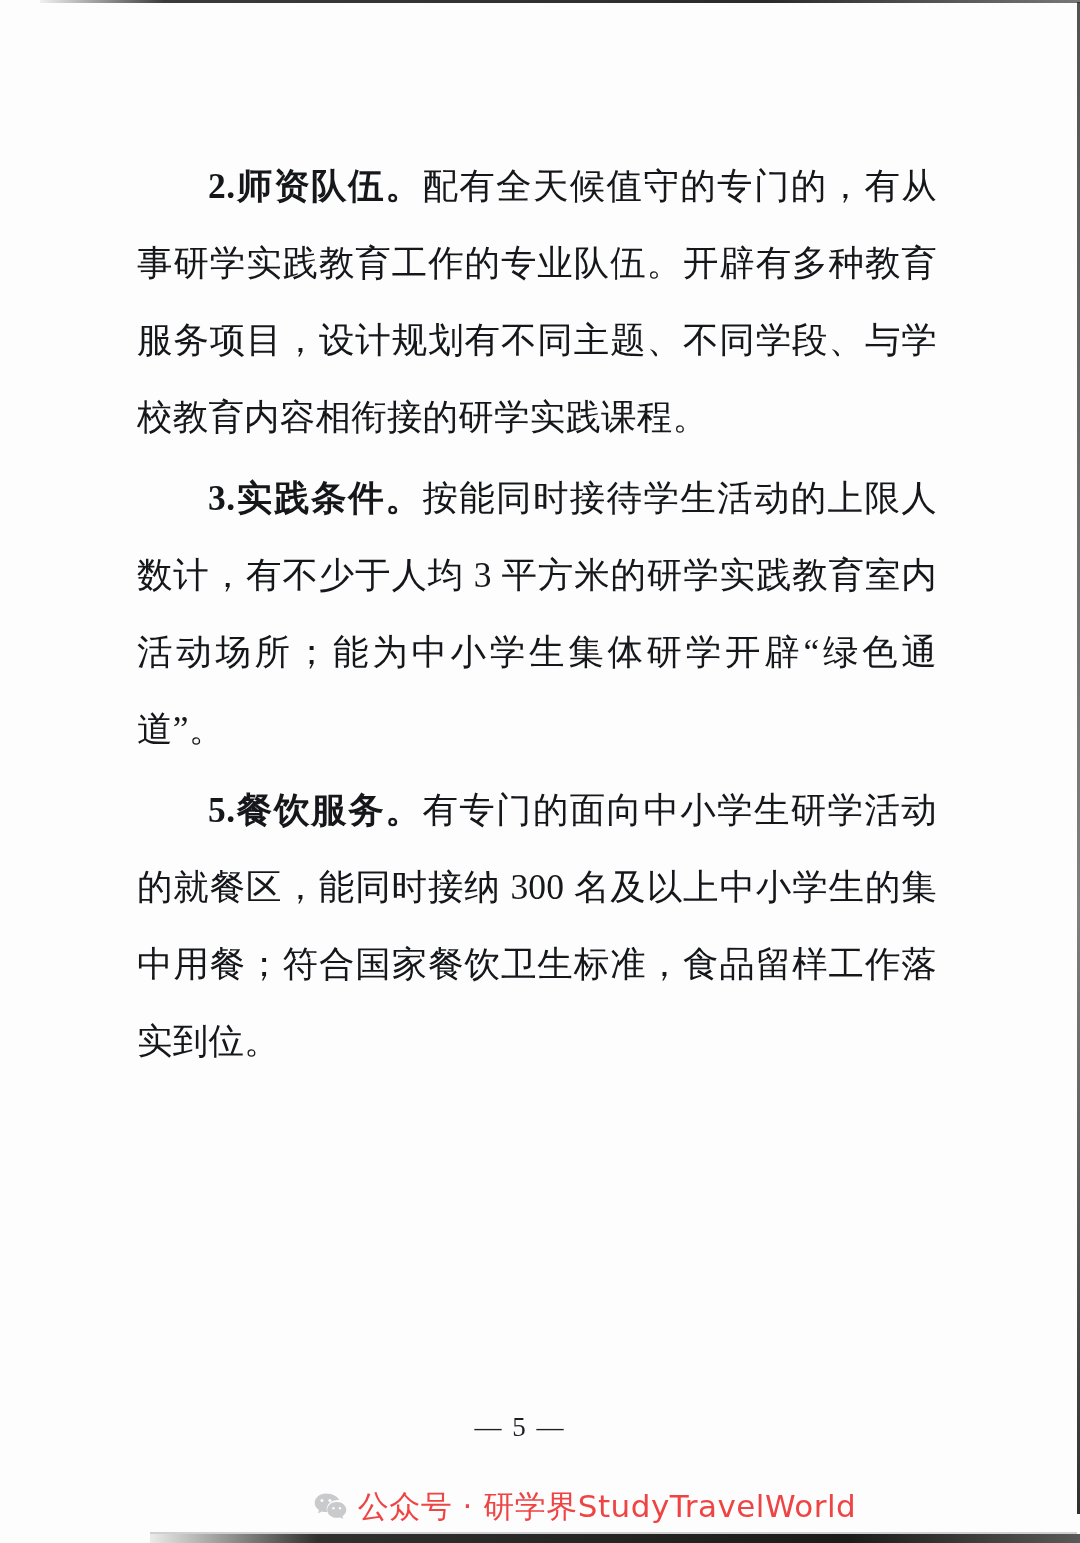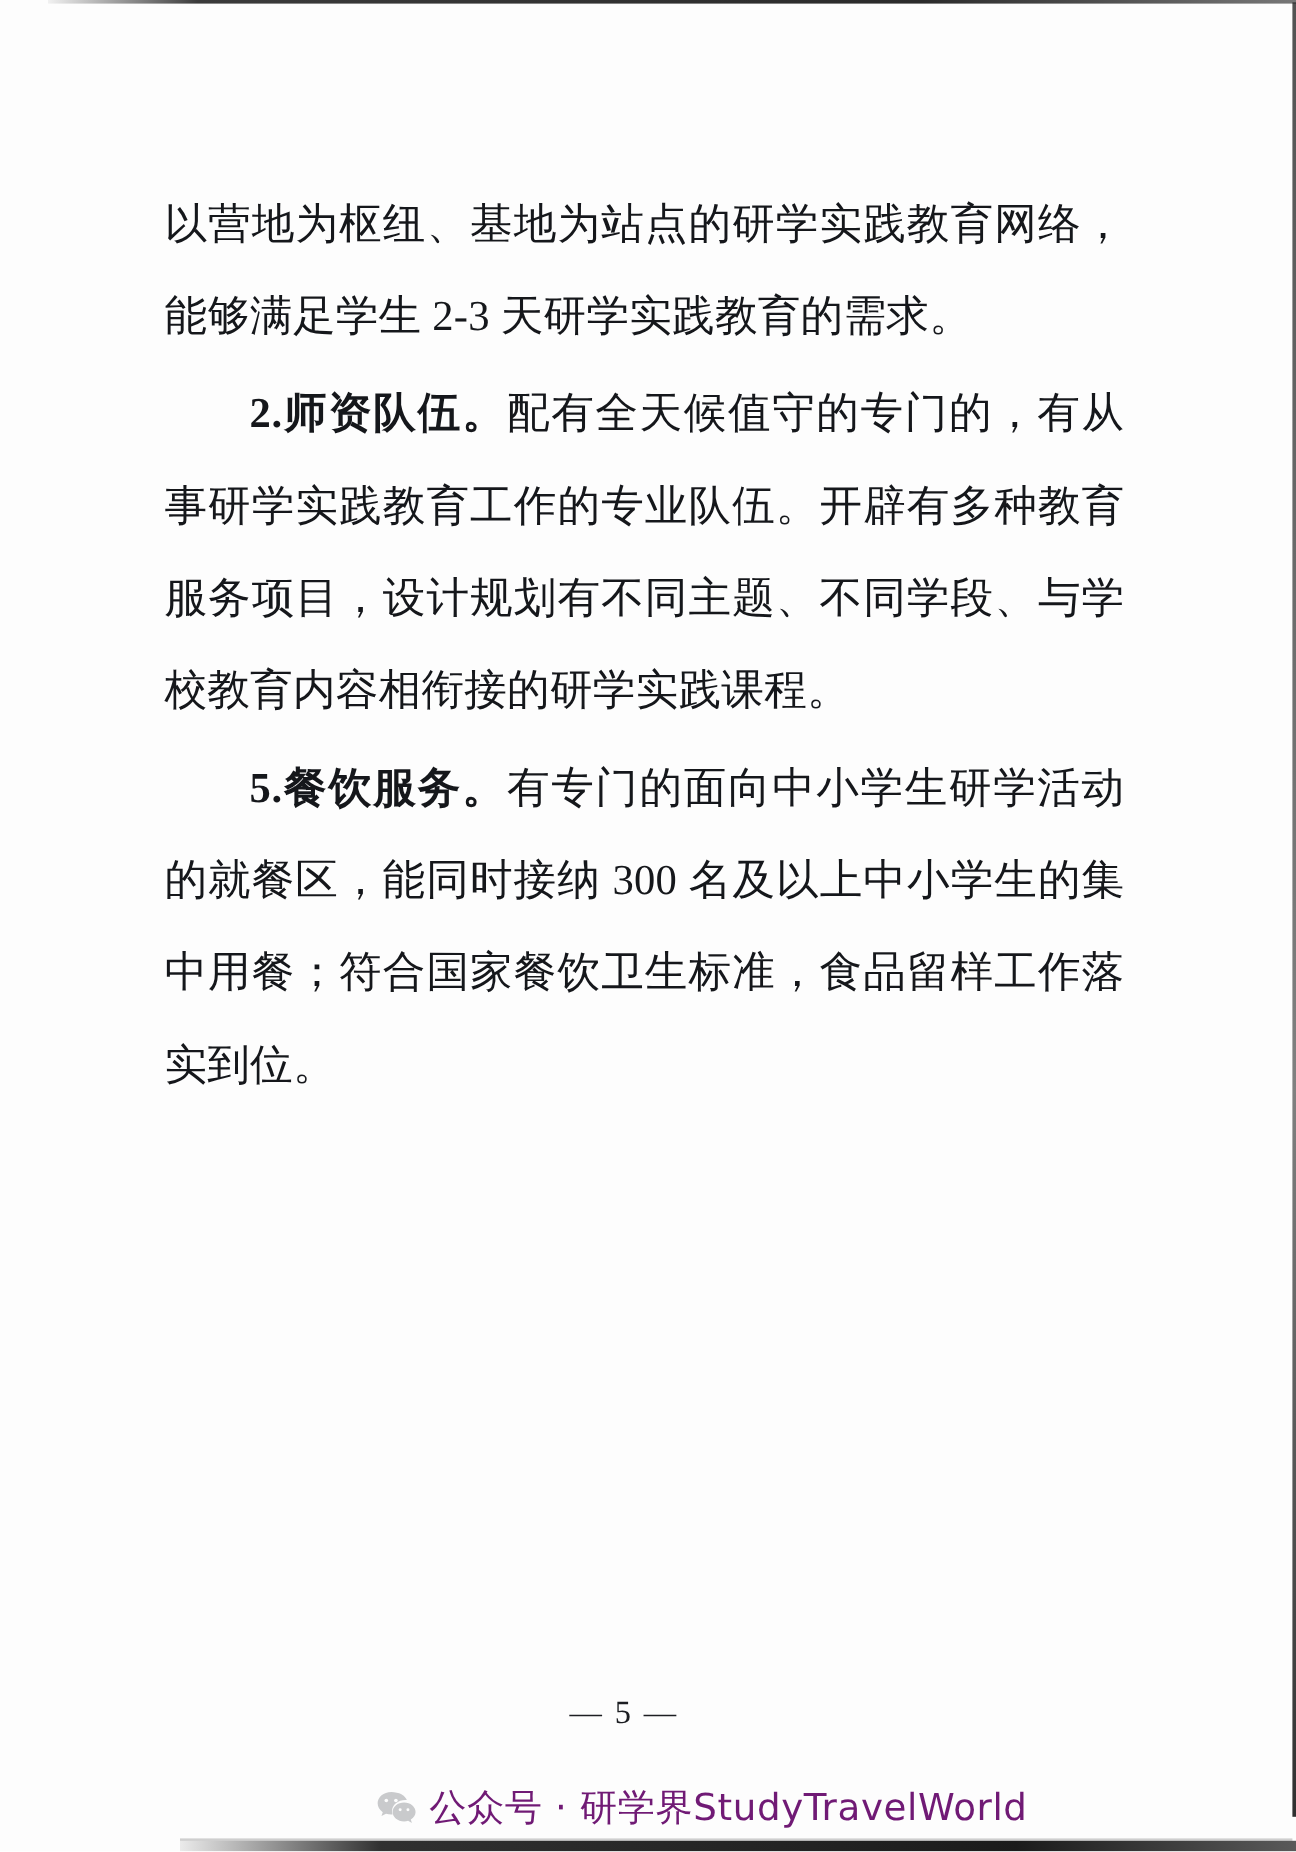--- a/index.html
+++ b/index.html
@@ -94,45 +94,45 @@
   }
   .wechat-icon {
     width: 33px;
     height: 28px;
     flex: 0 0 auto;
     opacity: 0.95;
   }
   .footer-text {
     font-family: "DejaVu Sans", "Liberation Sans", sans-serif;
     font-size: 31px;
-    color: #701a75;
+    color: #ef4444;
     letter-spacing: 0.5px;
     white-space: nowrap;
   }
 </style>
 </head>
 <body>
 
 <div class="page">
 
   <div class="scan-edge-top"></div>
   <div class="scan-edge-right"></div>
   <div class="scan-edge-bottom-2"></div>
   <div class="scan-edge-bottom"></div>
 
   <div class="body-text">
 
-    <p class="para">
-      <span>以营地为枢纽、基地为站点的研学实践教育网络，能够满足学生 2-3 天研学实践教育的需求。</span>
-    </p>
 
     <p class="para indent">
       <span class="lead">2.师资队伍。</span><span>配有全天候值守的专门的，有从事研学实践教育工作的专业队伍。开辟有多种教育服务项目，设计规划有不同主题、不同学段、与学校教育内容相衔接的研学实践课程。</span>
     </p>
 
+    <p class="para indent">
+      <span class="lead">3.实践条件。</span><span>按能同时接待学生活动的上限人数计，有不少于人均 3 平方米的研学实践教育室内活动场所；能为中小学生集体研学开辟“绿色通道”。</span>
+    </p>
 
 
     <p class="para indent">
       <span class="lead">5.餐饮服务。</span><span>有专门的面向中小学生研学活动的就餐区，能同时接纳 300 名及以上中小学生的集中用餐；符合国家餐饮卫生标准，食品留样工作落实到位。</span>
     </p>
 
   </div>
 
   <div class="page-number">— 5 —</div>
 

